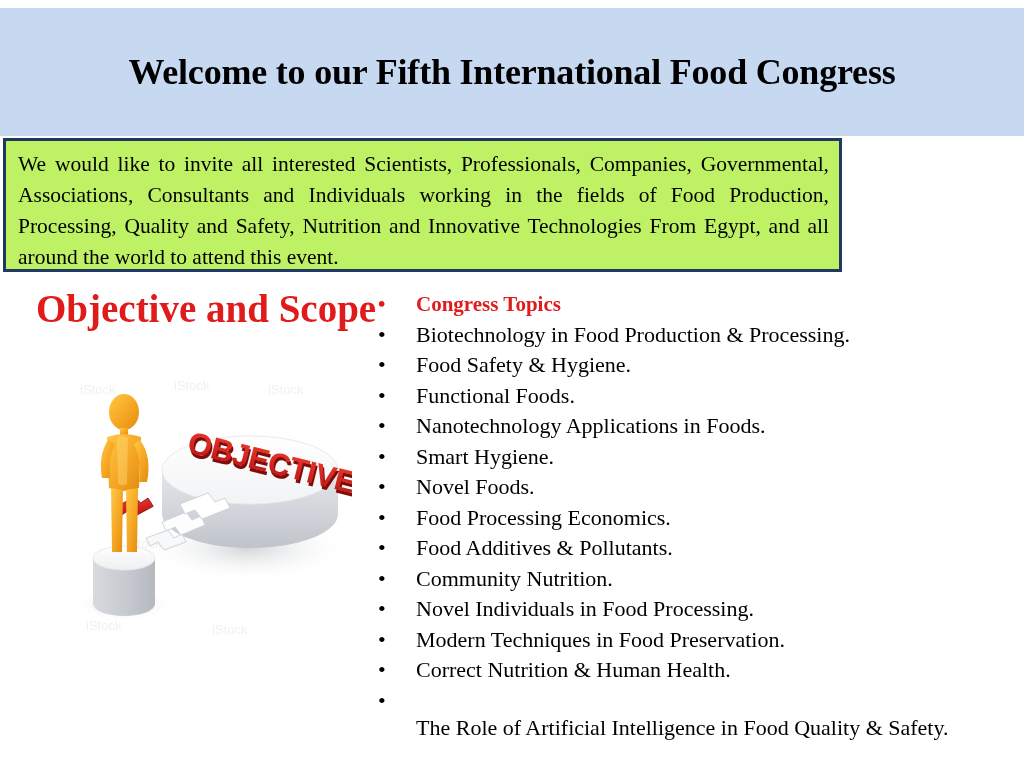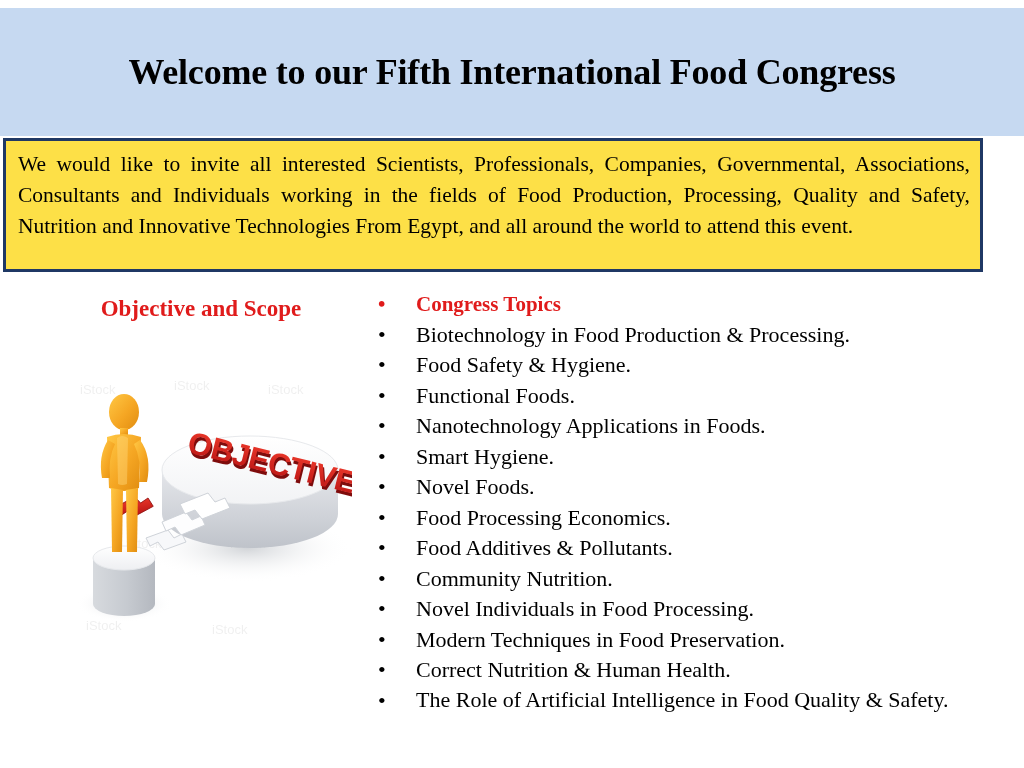--- a/index.html
+++ b/index.html
@@ -37,43 +37,43 @@
     letter-spacing: -0.2px;
     white-space: nowrap;
     text-align: center;
   }
 
   
   #intro-box {
     position: absolute;
     left: 3px;
     top: 138px;
-    width: 980px;
+    width: 839px;
     height: 134px;
     box-sizing: border-box;
     border: 3px solid #1f3864;
-    background: #fde047;
+    background: #bef264;
     padding: 8px 10px 4px 12px;
   }
   #intro-text {
     font-size: 21.5px;
     line-height: 31px;
     color: #000000;
     text-align: justify;
     text-justify: inter-word;
     margin: 0;
   }
 
   
   #objective-heading {
     position: absolute;
     left: 36px;
     top: 290px;
     width: 330px;
-    font-size: 23px;
+    font-size: 39px;
     font-weight: bold;
     color: #e01b1b;
     text-align: center;
     line-height: 38px;
     white-space: nowrap;
   }
 
   #objective-figure {
     position: absolute;
     left: 62px;
@@ -118,20 +118,21 @@
   }
   .topic-row.is-heading .topic-bullet,
   .topic-row.is-heading .topic-label {
     color: #e01b1b;
     font-weight: bold;
     font-size: 21px;
   }
   .topic-row.is-wrapped .topic-label {
     line-height: 27px;
     max-width: 570px;
+    margin-top: 28px;
   }
 </style>
 </head>
 <body>
 
 <div id="header-banner" style="background: rgb(198, 217, 241);">
   <div class="banner-line">Welcome to our Fifth International Food Congress</div>
 </div>
 
 <div id="intro-box" style="border-color: rgb(31, 56, 100);">

